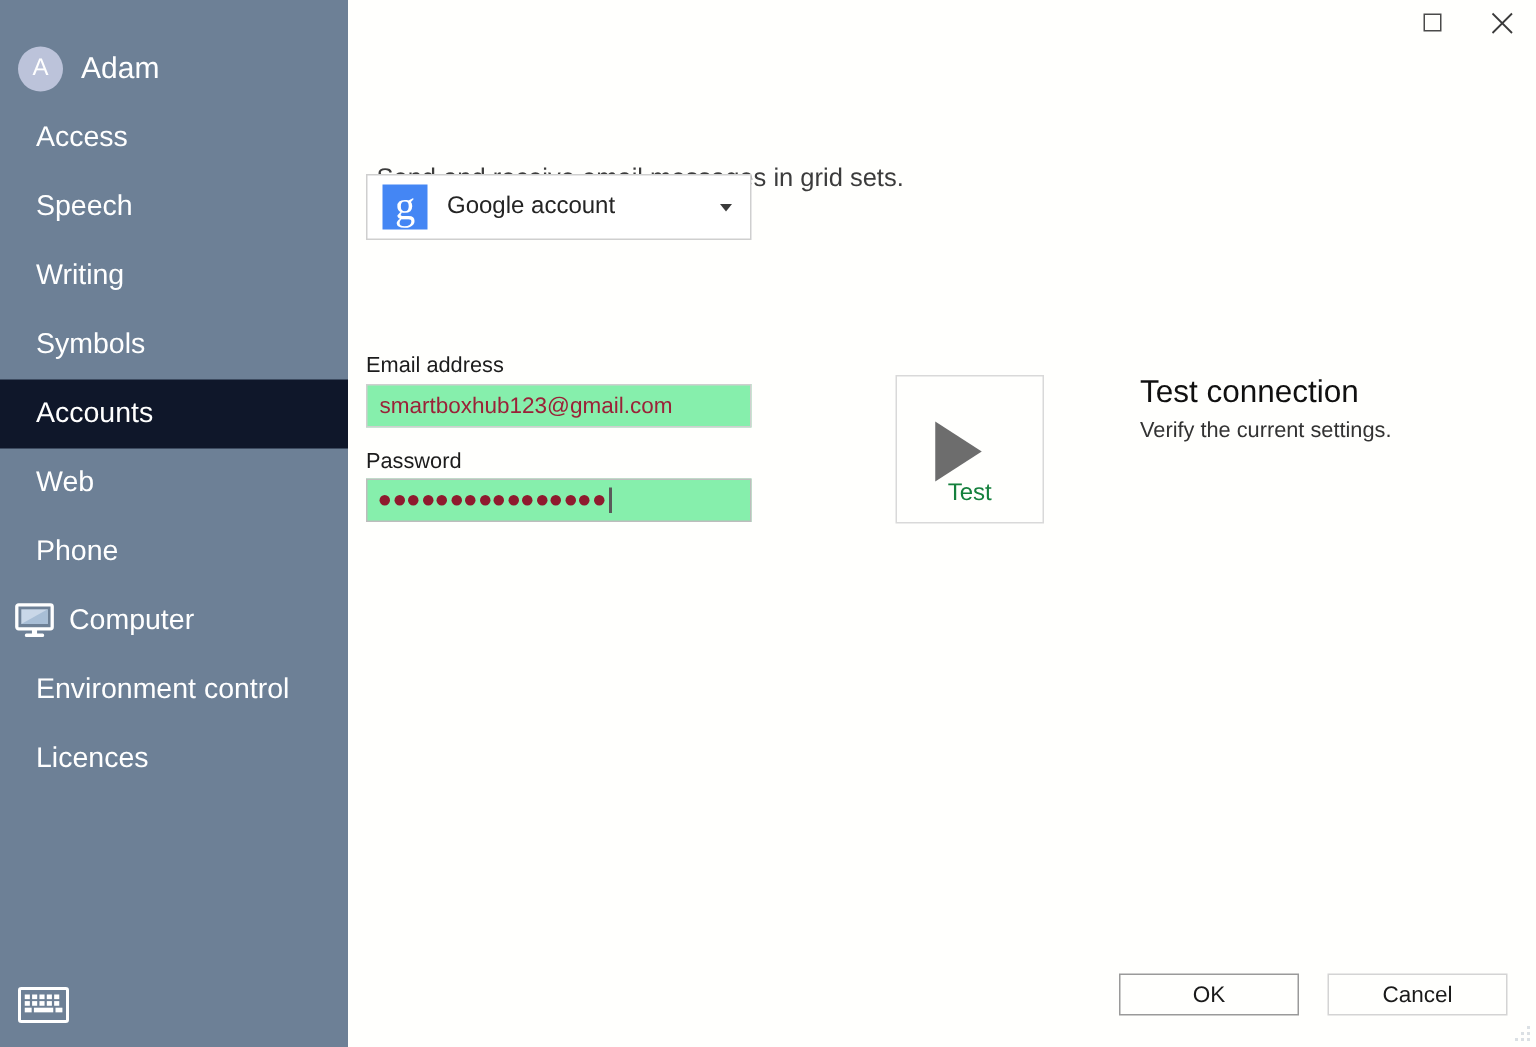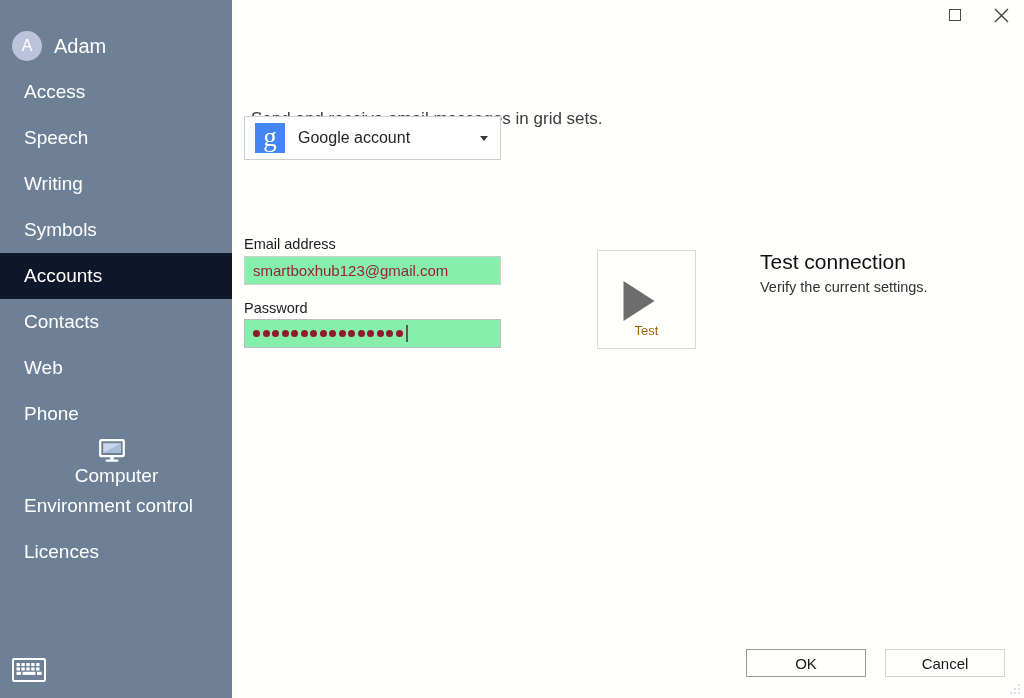--- a/index.html
+++ b/index.html
@@ -61,22 +61,21 @@
     display: flex;
     align-items: center;
     padding-left: 24px;
     box-sizing: border-box;
     color: #ffffff;
     font-size: 19px;
     font-weight: 400;
     cursor: default;
   }
   .sb-item.with-icon {
-    padding-left: 1px;
-    flex-direction: column;
+    padding-left: 9px;
   }
   .sb-item.selected {
     background: #0f172a;
   }
   .sb-icon {
     width: 28px;
     height: 28px;
     margin-right: 9px;
     flex: 0 0 28px;
     display: flex;
@@ -282,22 +281,22 @@
     border-bottom: 20px solid transparent;
     border-left: 31px solid #6d6d6d;
     margin-left: -8px;
   }
   .test-caption {
     position: absolute;
     left: 0;
     right: 0;
     bottom: 10px;
     text-align: center;
-    font-size: 13px;
-    color: #a16207;
+    font-size: 16px;
+    color: #15803d;
   }
   .test-info {
     position: absolute;
     left: 484px;
     top: 250px;
     width: 260px;
     margin-left: 44px;
   }
   .test-info-title {
     font-size: 21px;
@@ -363,23 +362,20 @@
       <span>Speech</span>
     </div>
     <div class="sb-item">
       <span>Writing</span>
     </div>
     <div class="sb-item">
       <span>Symbols</span>
     </div>
     <div class="sb-item selected">
       <span>Accounts</span>
-    </div>
-    <div class="sb-item">
-      <span>Contacts</span>
     </div>
     <div class="sb-item">
       <span>Web</span>
     </div>
     <div class="sb-item">
       <span>Phone</span>
     </div>
 
     <div class="sb-item with-icon">
       <span class="sb-icon">

